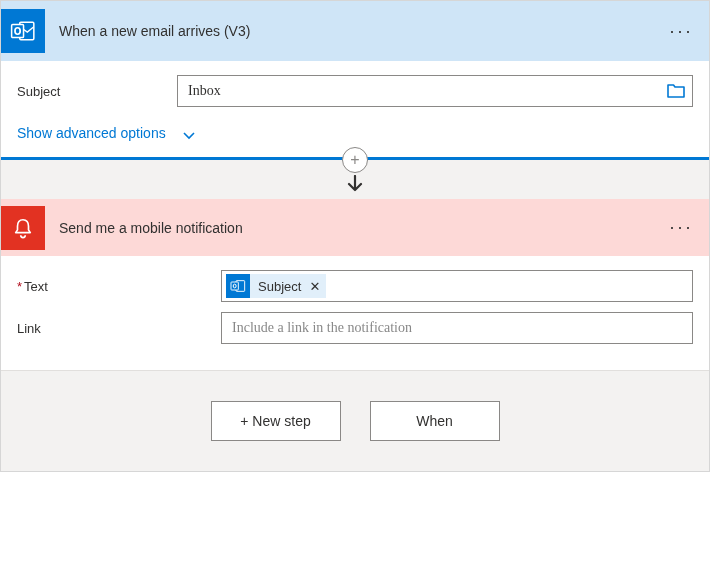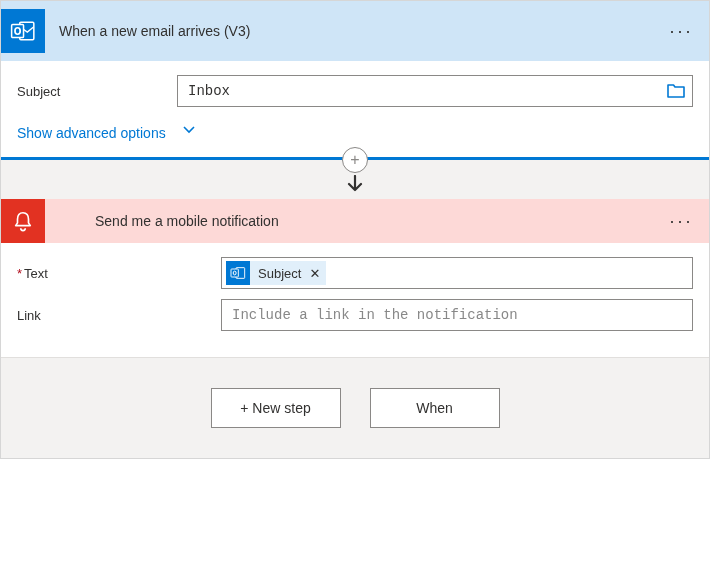--- a/index.html
+++ b/index.html
@@ -63,40 +63,40 @@
   .field-label .req { color: #b10e1e; margin-right: 2px; }
   .field-input-wrap {
     flex: 1;
     position: relative;
   }
   .text-input {
     width: 100%;
     height: 32px;
     border: 1px solid #8a8886;
     padding: 0 34px 0 10px;
-    font-family: Liberation Mono, monospace;
+    font-family: Liberation Serif, serif;
     font-size: 14px;
     color: #323130;
     outline: none;
   }
   .text-input::placeholder { color: #888; }
   .folder-icon-btn {
     position: absolute;
     right: 6px; top: 50%; transform: translateY(-50%);
     width: 22px; height: 22px;
     display: flex; align-items: center; justify-content: center;
     cursor: pointer;
     color: #0078d4;
   }
   .adv-link {
     color: #0078d4;
     font-size: 14px;
     cursor: pointer;
     display: inline-flex;
-    align-items: flex-start;
+    align-items: flex-end;
     gap: 16px;
     padding: 4px 0 6px 0;
   }
   
   .connector {
     background: #f3f2f1;
     display: flex;
     flex-direction: column;
     align-items: center;
     padding-bottom: 4px;
@@ -117,24 +117,23 @@
     margin-top: 2px;
   }
   
   .action-card {
     background: #fff;
   }
   .action-header {
     display: flex;
     align-items: center;
     background: #fdd9d7;
-    height: 44px;
+    height: 57px;
     padding: 0 12px 0 0;
     cursor: pointer;
-    gap: 36px;
   }
   .action-iconbox {
     width: 44px; height: 44px;
     background: #e23222;
     display: flex; align-items: center; justify-content: center;
     flex-shrink: 0;
   }
   .action-title {
     padding-left: 14px;
     flex: 1;

